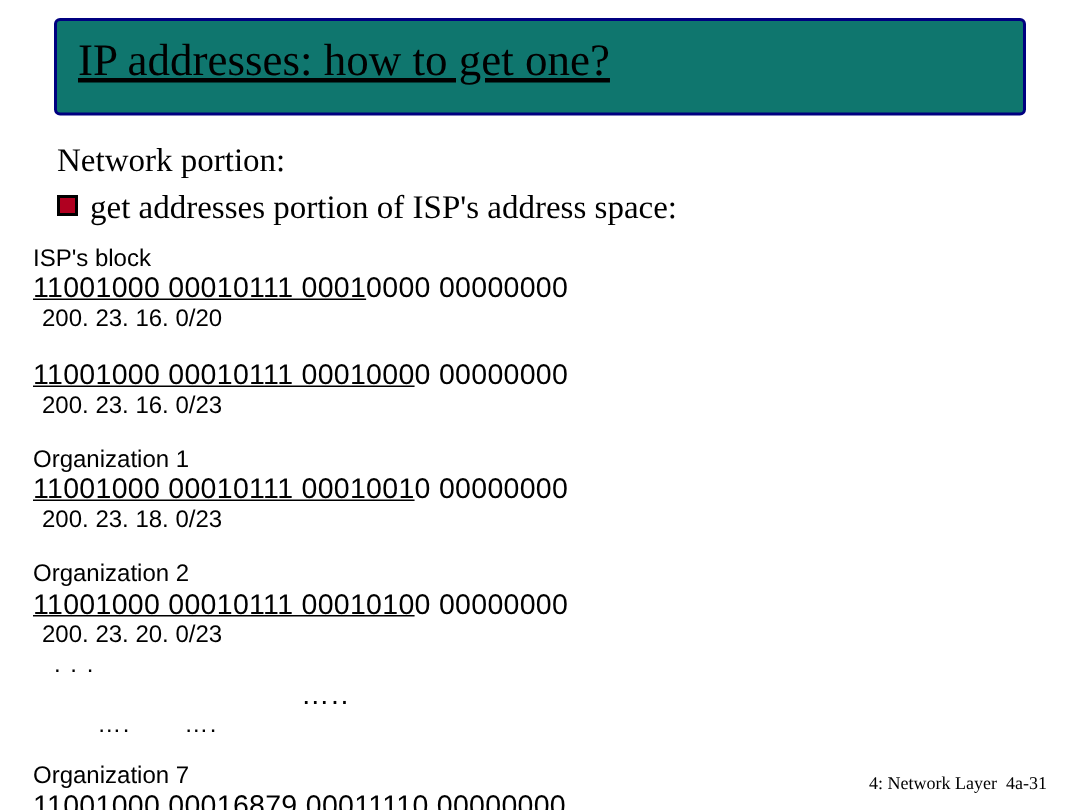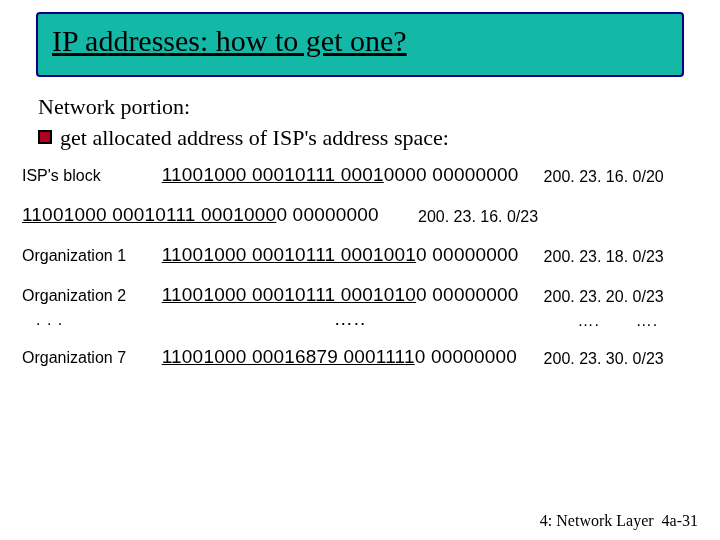--- a/index.html
+++ b/index.html
@@ -1,51 +1,51 @@
 <!DOCTYPE html>
 <html><head>
 <meta charset="utf-8">
 <style>
   * { margin: 0; padding: 0; box-sizing: border-box; }
   html, body { width: 720px; height: 540px; background: #fff; font-family: Arial, Helvetica, sans-serif; }
   .slide { width: 720px; height: 540px; position: relative; padding: 12px 20px 0 20px; }
-  .title-box { border: 2px solid #000080; border-radius: 4px; padding: 10px 14px 16px 14px; margin: 0 16px 16px 16px; background: #14b8a6; }
+  .title-box { border: 2px solid #000080; border-radius: 4px; padding: 10px 14px 16px 14px; margin: 0 16px 16px 16px; background: #0f766e; }
   .title { font-family: "Comic Sans MS", "Comic Sans", cursive; font-size: 30px; color: #000; text-decoration: underline; line-height: 1.15; }
   .subhead { font-family: "Comic Sans MS", "Comic Sans", cursive; font-size: 22px; color: #000; margin: 6px 18px 4px 18px; line-height: 1.25; }
   .bullet-row { display: flex; align-items: flex-start; margin: 0 18px 12px 18px; }
   .bullet-sq { width: 14px; height: 14px; background: #b00020; border: 2px solid #000; margin: 6px 8px 0 0; flex: 0 0 auto; }
   .bullet-text { font-family: "Comic Sans MS", "Comic Sans", cursive; font-size: 22px; color: #000; line-height: 1.25; }
   .isp { color: #000000; }
   .table { margin: 12px 8px 0 2px; }
-  .row { display: flex; align-items: flex-end; margin-bottom: 18px; }
+  .row { display: flex; align-items: flex-start; margin-bottom: 18px; flex-direction: column; }
   .row:last-child { margin-bottom: 12px; }
   .c-label { width: 145px; font-size: 16px; color: #000; line-height: 1.15; }
   .c-binary { width: 390px; font-size: 19px; color: #000; letter-spacing: 0.2px; text-align: left; }
   .c-cidr  { width: 160px; font-size: 16px; color: #000; text-align: left; padding-left: 6px; }
   .u { text-decoration: underline; }
   .ell-row .c-binary { text-align: center; }
   .ell-row .c-cidr { text-align: center; }
   .dots { letter-spacing: 1px; }
-  .footer { position: absolute; right: 22px; bottom: 10px; font-family: "Comic Sans MS", "Comic Sans", cursive; font-size: 16px; color: #000; }
+  .footer { position: absolute; right: 22px; bottom: 10px; font-family: "Comic Sans MS", "Comic Sans", cursive; font-size: 12px; color: #000; }
 </style>
 </head>
 <body>
 
 <div class="slide">
 
   <div class="title-box">
     <div class="title">IP addresses: how to get one?</div>
   </div>
 
   <div class="subhead">Network portion:</div>
 
   <div class="bullet-row">
     <div class="bullet-sq"></div>
     <div class="bullet-text">
-      <span>get allocated address of </span><span class="isp">ISP</span><span>'s address space:</span>
+      <span>get addresses portion of </span><span class="isp">ISP</span><span>'s address space:</span>
     </div>
   </div>
 
   <div class="table">
 
     <div class="row">
       <div class="c-label">ISP's block</div>
       <div class="c-binary"><span class="u">11001000  00010111  0001</span><span>0000  00000000</span></div>
       <div class="c-cidr">200. 23. 16. 0/20</div>
     </div>

